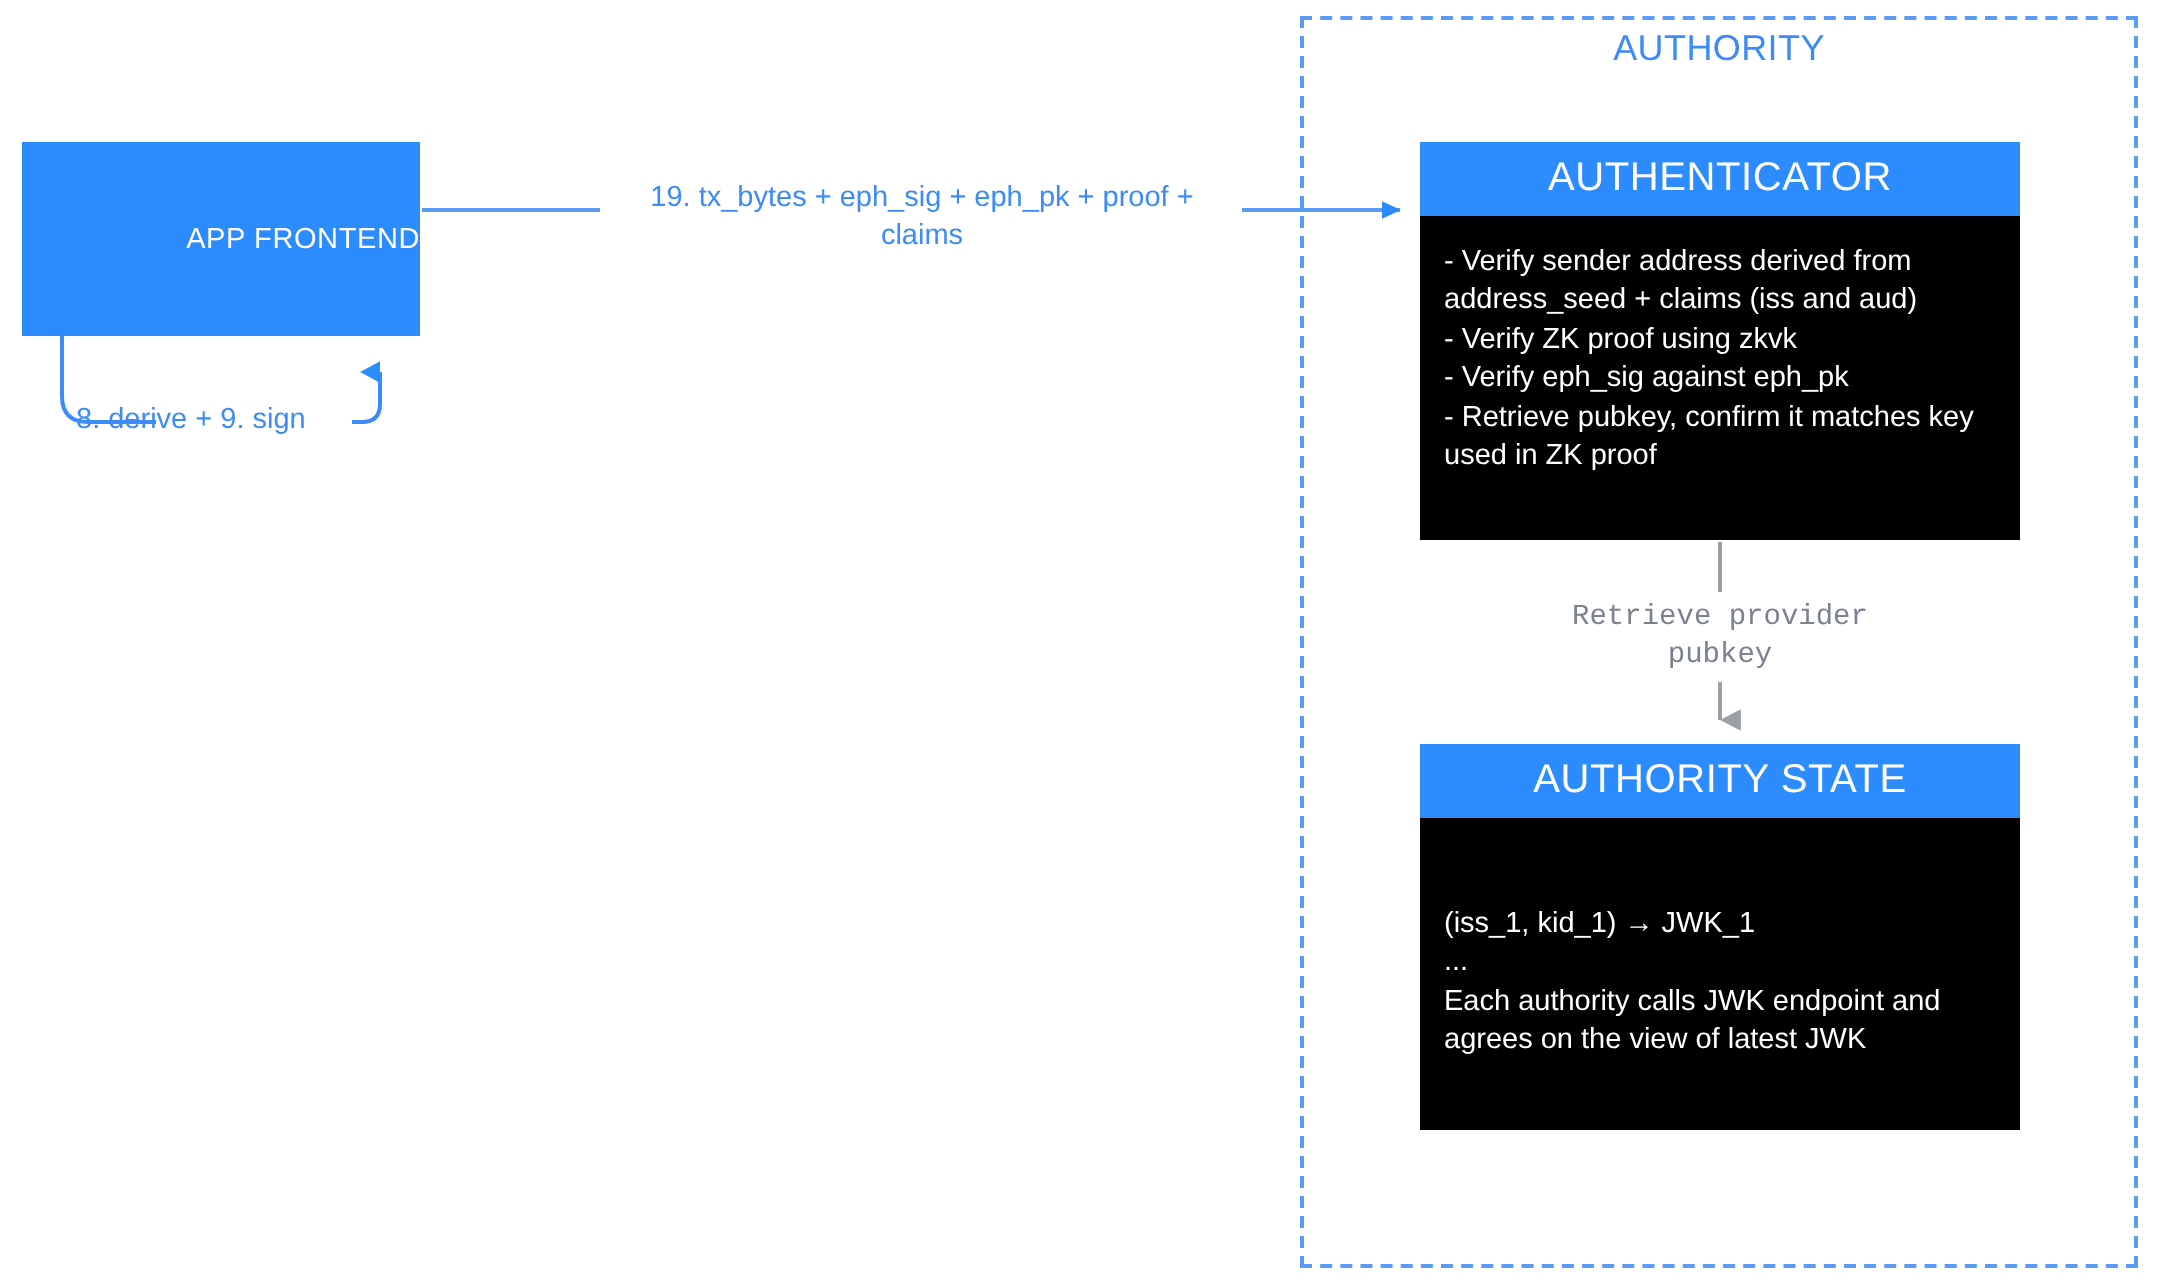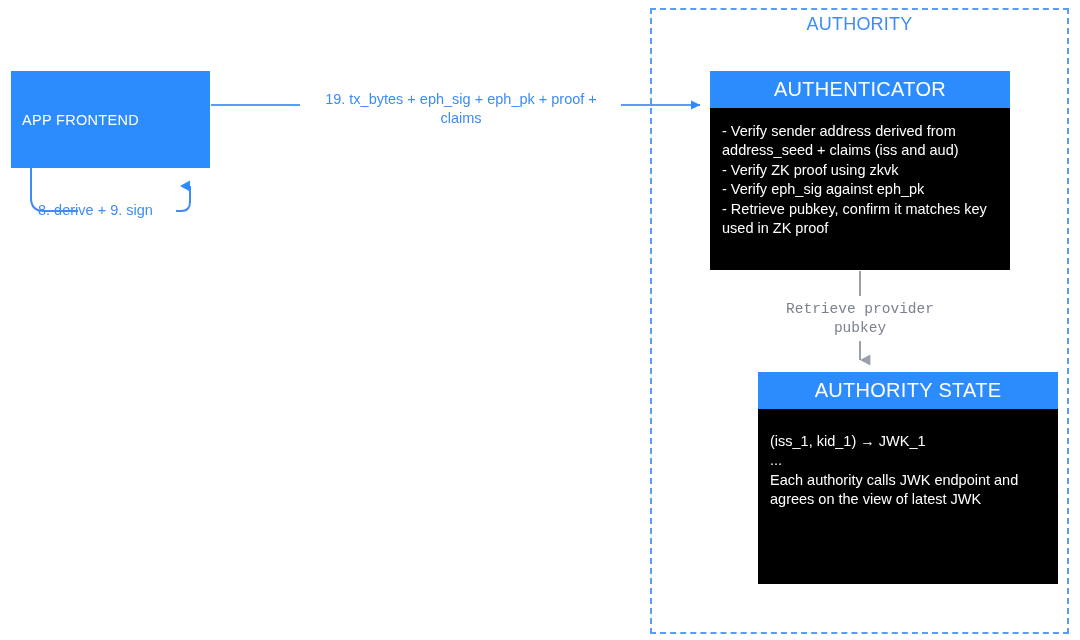--- a/index.html
+++ b/index.html
@@ -56,24 +56,23 @@
   
   .node {
     position: absolute;
     box-sizing: border-box;
   }
   .node-solid {
     background: #2d8cfd;
     color: #ffffff;
     display: flex;
     align-items: center;
-    justify-content: flex-start;
+    justify-content: flex-end;
     font-size: 14.5px;
     letter-spacing: .3px;
-    padding-left: 11px;
   }
 
   .node-header {
     background: #2d8cfd;
     color: #ffffff;
     height: 37px;
     display: flex;
     align-items: center;
     justify-content: center;
     font-size: 20px;
@@ -124,21 +123,20 @@
     left: 710px;
     top: 71px;
     width: 300px;
     height: 199px;
   }
   #authority-state {
     left: 710px;
     top: 372px;
     width: 300px;
     height: 198px;
-    margin-left: 48px;
   }
 </style>
 </head>
 <body>
 
 <div class="canvas">
 
   <svg class="edges" viewBox="0 0 1080 640" width="1080" height="640">
     <defs>
       <marker id="arrow-blue" markerWidth="10" markerHeight="10" refX="9" refY="5" orient="auto" markerUnits="userSpaceOnUse">
@@ -180,21 +178,21 @@
     <div class="node-body" style="height:162px;">
       <div class="wrapline">- Verify sender address derived from address_seed + claims (iss and aud)</div>
       <div class="line">- Verify ZK proof using zkvk</div>
       <div class="line">- Verify eph_sig against eph_pk</div>
       <div class="wrapline">- Retrieve pubkey, confirm it matches key used in ZK proof</div>
     </div>
   </div>
 
   <div class="node" id="authority-state">
     <div class="node-header">AUTHORITY STATE</div>
-    <div class="node-body" style="height:175px; padding-top:23px;">
+    <div class="node-body" style="height:156px; padding-top:44px;">
       <div class="line">(iss_1, kid_1) → JWK_1</div>
       <div class="line">...</div>
       <div class="wrapline">Each authority calls JWK endpoint and agrees on the view of latest JWK</div>
     </div>
   </div>
 
   <div class="edge-label" style="left:296px; top:90px; width:330px;">
     <div>19. tx_bytes + eph_sig + eph_pk + proof +</div>
     <div>claims</div>
   </div>

